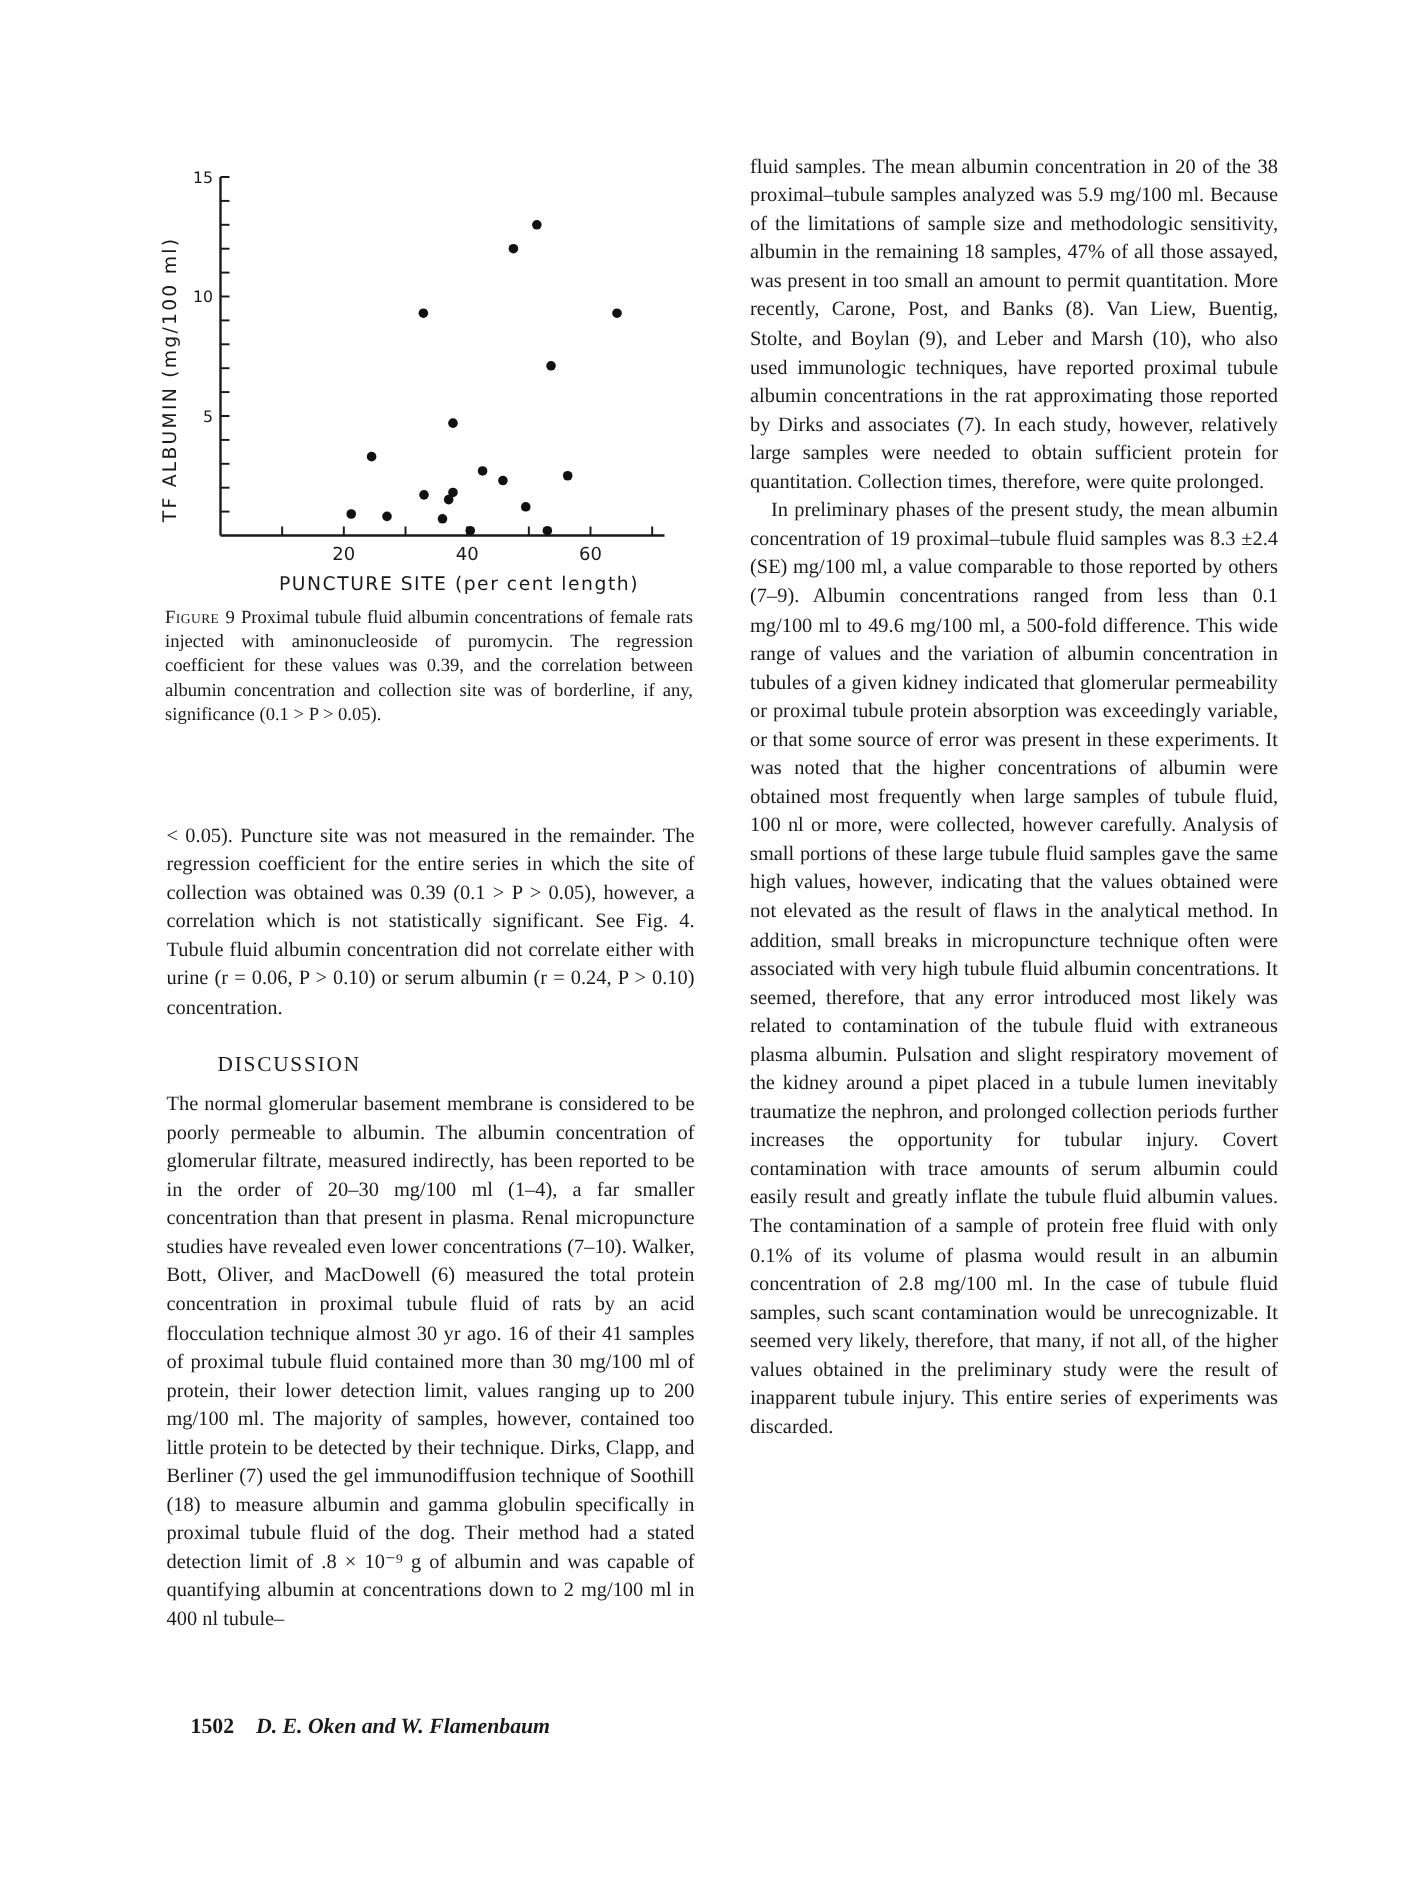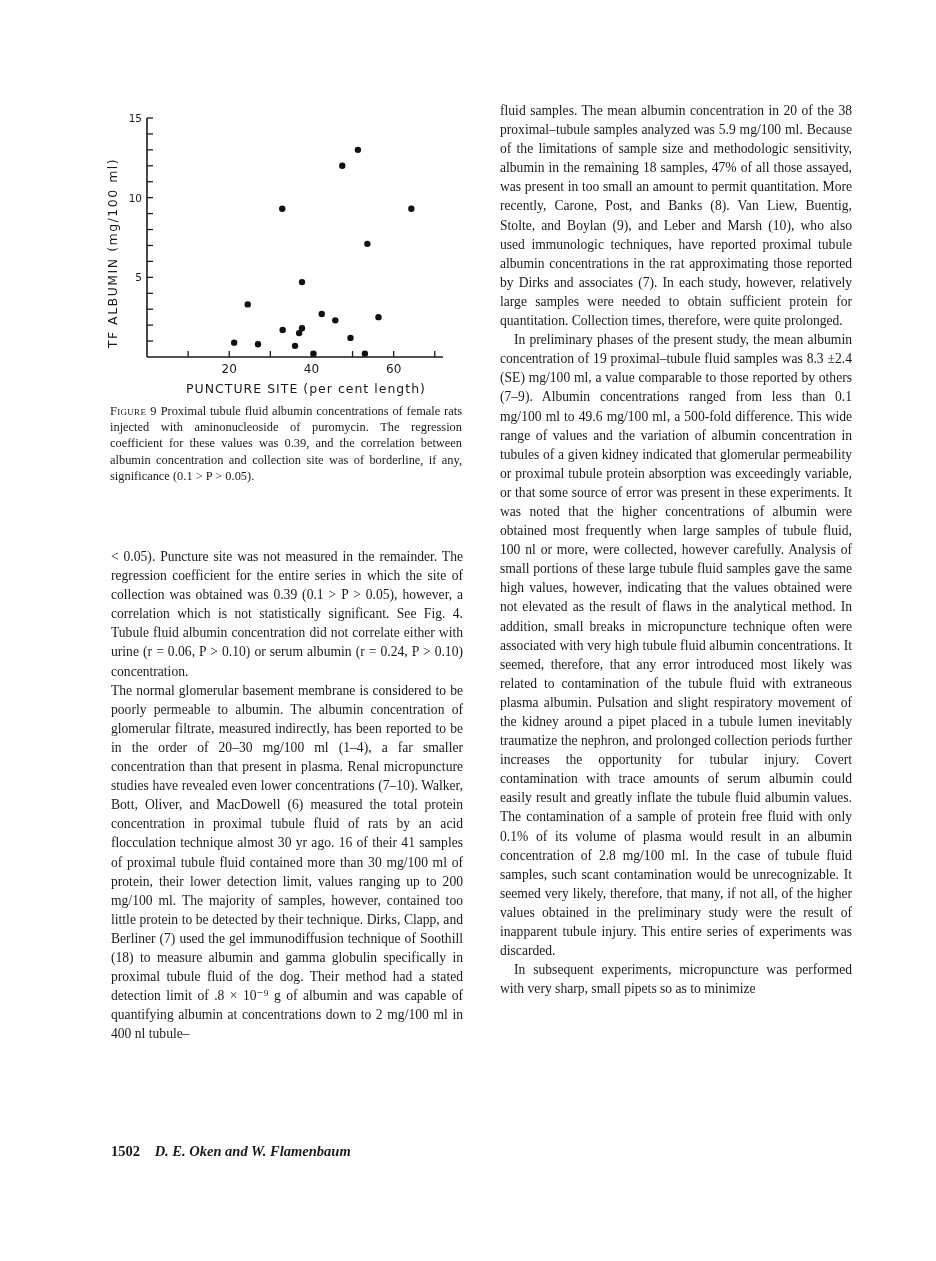--- a/index.html
+++ b/index.html
@@ -9,21 +9,21 @@
     #figure svg { position: absolute; left: 0; top: 0; }
     .ax-text { font-family: "DejaVu Sans", "Liberation Sans", sans-serif; fill: #1a1a1a; }
     .caption { position: absolute; left: 110px; top: 403px; width: 352px; font-size: 12.4px; line-height: 16.2px; text-align: justify; }
     .caption .fig-label { font-variant: small-caps; letter-spacing: 0.3px; }
     .col { position: absolute; font-size: 13.6px; line-height: 19.1px; text-align: justify; hyphens: manual; }
     .col p { margin: 0; }
     .col p.indent { text-indent: 14px; }
     #left-col { left: 111px; top: 511px; width: 352px; margin-top: 36px; }
     #right-col { left: 500px; top: 101px; width: 352px; }
     .heading { font-size: 14.2px; letter-spacing: 1.2px; margin: 20px 0 6px 34px !important; font-weight: normal; }
-    .footer { position: absolute; left: 111px; top: 1143px; font-size: 14.5px; }
+    .footer { position: absolute; left: 127px; top: 1143px; font-size: 14.5px; }
     .footer .page-num { font-weight: bold; display: inline-block; width: 40px; }
     .footer .authors { font-style: italic; font-weight: bold; }
   </style>
 </head>
 <body>
 
 <div class="page">
 
   <div id="figure">
     <svg id="chart-svg" width="360" height="290">
@@ -85,27 +85,27 @@
     </svg>
   </div>
 
   <div class="caption">
     <span class="fig-label">Figure 9</span>
     <span>Proximal tubule fluid albumin concentrations of female rats injected with aminonucleoside of puromycin. The regression coefficient for these values was 0.39, and the correlation between albumin concentration and collection site was of borderline, if any, significance (0.1 &gt; P &gt; 0.05).</span>
   </div>
 
   <div id="left-col" class="col">
     <p>&lt; 0.05). Puncture site was not measured in the remainder. The regression coefficient for the entire series in which the site of collection was obtained was 0.39 (0.1 &gt; P &gt; 0.05), however, a correlation which is not statistically significant. See Fig. 4. Tubule fluid albumin concentration did not correlate either with urine (r = 0.06, P &gt; 0.10) or serum albumin (r = 0.24, P &gt; 0.10) concentration.</p>
+    <p class="heading">DISCUSSION</p>
     <p>The normal glomerular basement membrane is considered to be poorly permeable to albumin. The albumin concentration of glomerular filtrate, measured indirectly, has been reported to be in the order of 20–30 mg/100 ml (1–4), a far smaller concentration than that present in plasma. Renal micropuncture studies have revealed even lower concentrations (7–10). Walker, Bott, Oliver, and MacDowell (6) measured the total protein concentration in proximal tubule fluid of rats by an acid flocculation technique almost 30 yr ago. 16 of their 41 samples of proximal tubule fluid contained more than 30 mg/100 ml of protein, their lower detection limit, values ranging up to 200 mg/100 ml. The majority of samples, however, contained too little protein to be detected by their technique. Dirks, Clapp, and Berliner (7) used the gel immunodiffusion technique of Soothill (18) to measure albumin and gamma globulin specifically in proximal tubule fluid of the dog. Their method had a stated detection limit of .8 × 10⁻⁹ g of albumin and was capable of quantifying albumin at concentrations down to 2 mg/100 ml in 400 nl tubule–</p>
   </div>
 
   <div id="right-col" class="col">
     <p>fluid samples. The mean albumin concentration in 20 of the 38 proximal–tubule samples analyzed was 5.9 mg/100 ml. Because of the limitations of sample size and methodologic sensitivity, albumin in the remaining 18 samples, 47% of all those assayed, was present in too small an amount to permit quantitation. More recently, Carone, Post, and Banks (8). Van Liew, Buentig, Stolte, and Boylan (9), and Leber and Marsh (10), who also used immunologic techniques, have reported proximal tubule albumin concentrations in the rat approximating those reported by Dirks and associates (7). In each study, however, relatively large samples were needed to obtain sufficient protein for quantitation. Collection times, therefore, were quite prolonged.</p>
     <p class="indent">In preliminary phases of the present study, the mean albumin concentration of 19 proximal–tubule fluid samples was 8.3 ±2.4 (SE) mg/100 ml, a value comparable to those reported by others (7–9). Albumin concentrations ranged from less than 0.1 mg/100 ml to 49.6 mg/100 ml, a 500-fold difference. This wide range of values and the variation of albumin concentration in tubules of a given kidney indicated that glomerular permeability or proximal tubule protein absorption was exceedingly variable, or that some source of error was present in these experiments. It was noted that the higher concentrations of albumin were obtained most frequently when large samples of tubule fluid, 100 nl or more, were collected, however carefully. Analysis of small portions of these large tubule fluid samples gave the same high values, however, indicating that the values obtained were not elevated as the result of flaws in the analytical method. In addition, small breaks in micropuncture technique often were associated with very high tubule fluid albumin concentrations. It seemed, therefore, that any error introduced most likely was related to contamination of the tubule fluid with extraneous plasma albumin. Pulsation and slight respiratory movement of the kidney around a pipet placed in a tubule lumen inevitably traumatize the nephron, and prolonged collection periods further increases the opportunity for tubular injury. Covert contamination with trace amounts of serum albumin could easily result and greatly inflate the tubule fluid albumin values. The contamination of a sample of protein free fluid with only 0.1% of its volume of plasma would result in an albumin concentration of 2.8 mg/100 ml. In the case of tubule fluid samples, such scant contamination would be unrecognizable. It seemed very likely, therefore, that many, if not all, of the higher values obtained in the preliminary study were the result of inapparent tubule injury. This entire series of experiments was discarded.</p>
-    <p class="indent">In subsequent experiments, micropuncture was performed with very sharp, small pipets so as to minimize</p>
   </div>
 
   <div class="footer">
     <span class="page-num">1502</span>
     <span class="authors">D. E. Oken and W. Flamenbaum</span>
   </div>
 
 </div>
 
 </body></html>

